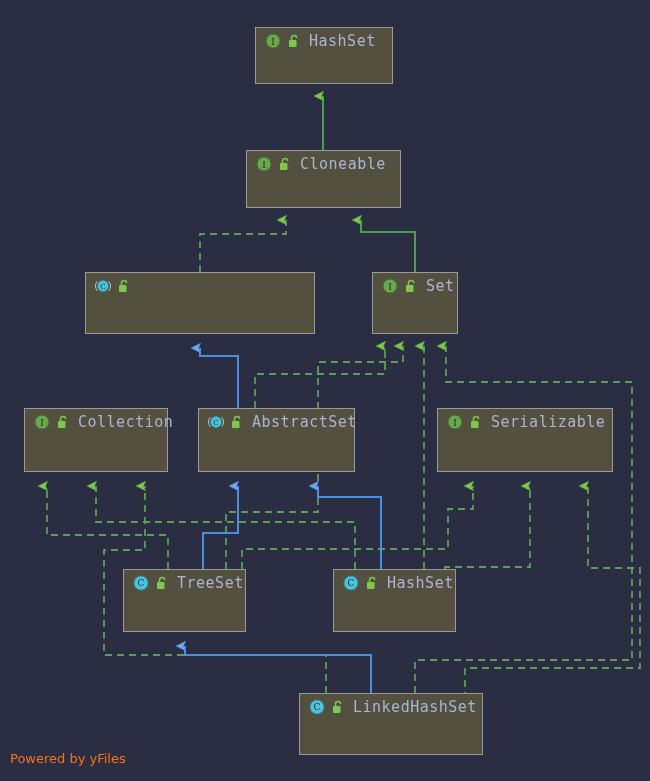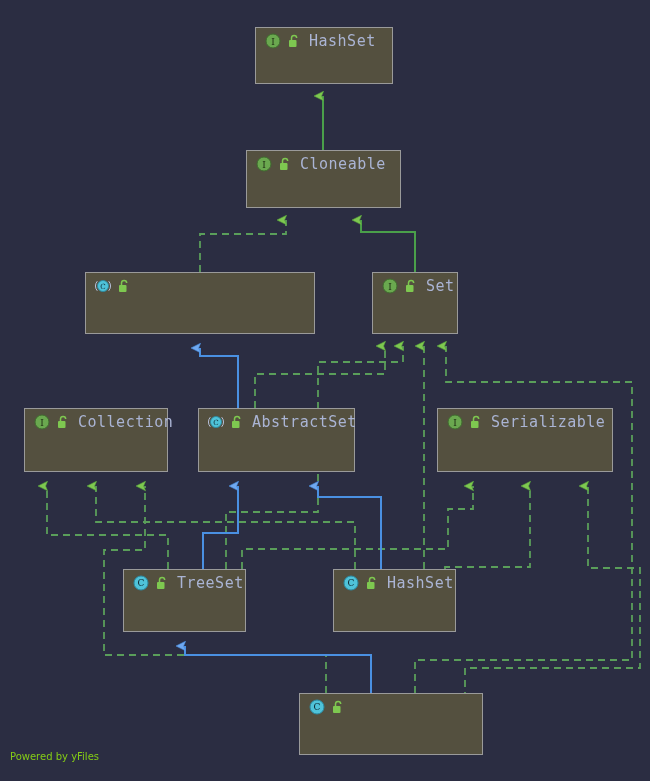--- a/index.html
+++ b/index.html
@@ -59,22 +59,22 @@
     color: #aab4d4;
     letter-spacing: 0.5px;
     white-space: nowrap;
     margin-left: 3px;
   }
   #watermark {
     position: absolute;
     left: 10px;
     top: 751px;
     font-family: "DejaVu Sans", "Liberation Sans", sans-serif;
-    font-size: 10px;
-    color: #84cc16;
+    font-size: 13px;
+    color: #f97316;
     z-index: 6;
     text-align: center;
   }
 </style>
 </head>
 <body>
 
 <div id="diagram-root">
 
   <svg id="edge-layer" viewBox="0 0 650 781" width="650" height="781">
@@ -297,19 +297,20 @@
   <div class="uml-node" style="left:299px; top:693px; width:184px; height:62px;">
     <div class="node-header">
       <svg class="type-icon" viewBox="0 0 16 16">
         <circle cx="8" cy="8" r="7" fill="#4fc3d9" stroke="#2b8ba3" stroke-width="1"></circle>
         <text x="8" y="11.3" font-family="DejaVu Serif, serif" font-size="9" fill="#0d2a33" text-anchor="middle">C</text>
       </svg>
       <svg class="lock-icon" viewBox="0 0 13 14">
         <path d="M4.5,6 V4 a2.6,2.6 0 0 1 5.2,0" fill="none" stroke="#7ec850" stroke-width="1.5"></path>
         <rect x="2" y="6" width="7.5" height="7" rx="1" fill="#7ec850"></rect>
       </svg>
+      <span class="node-label">LinkedHashSet</span>
     </div>
     <div class="node-body"></div>
   </div>
 
   <div id="watermark">Powered by yFiles</div>
 
 </div>
 
 </body></html>

